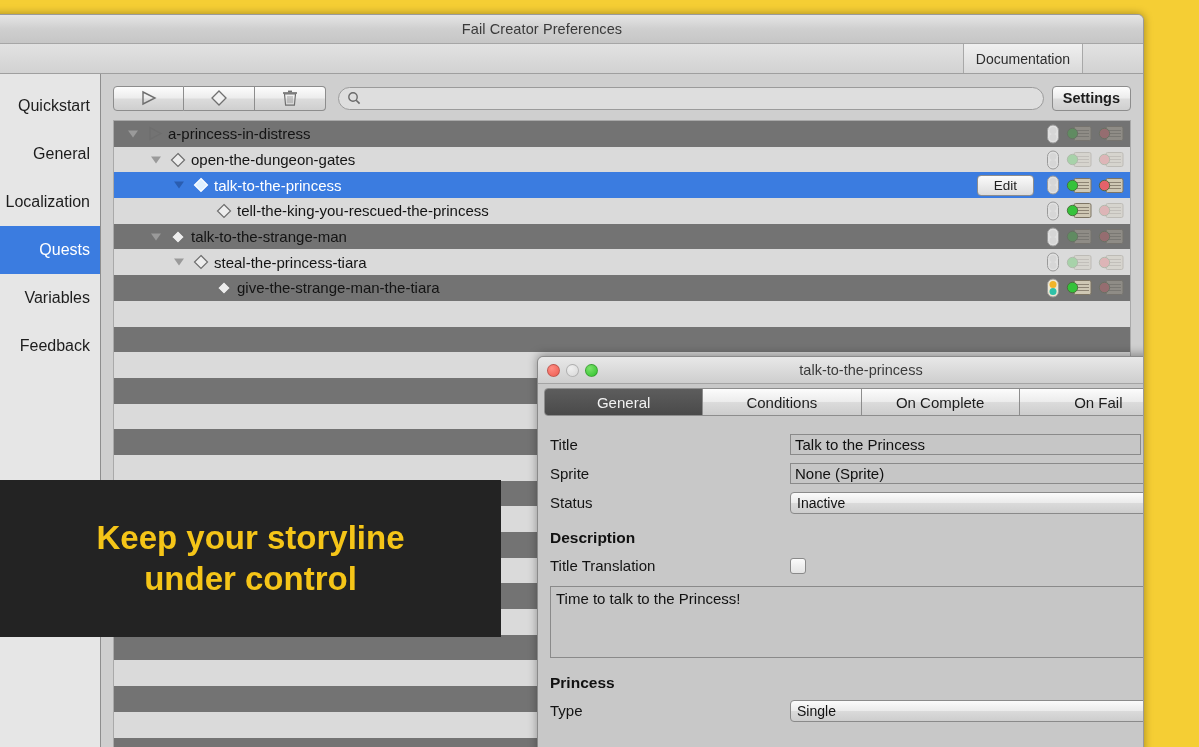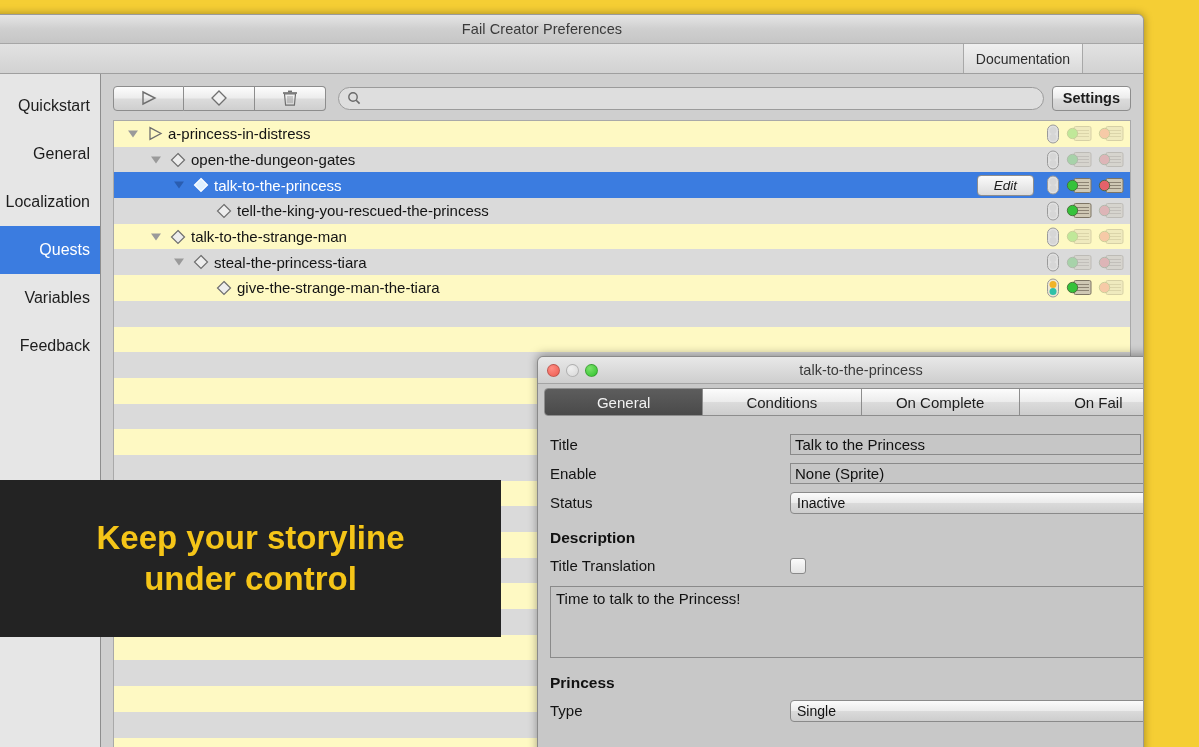--- a/index.html
+++ b/index.html
@@ -133,37 +133,37 @@
     height: 100%;
     position: relative;
     overflow: hidden;
   }
   .trow {
     height: 25.7px;
     display: flex; align-items: center;
     position: relative;
     padding-left: 8px;
   }
-  .trow.odd  { background: #fef9c3; }
+  .trow.odd  { background: #737373; }
   .trow.even { background: #dadada; }
   .trow.sel  { background: #3b7ce0; }
 
   .tw { flex: 0 0 auto; }
   .tri-toggle { width: 22px; display: flex; align-items: center; justify-content: center; }
   .node-ico   { width: 22px; display: flex; align-items: center; justify-content: center; }
   .tlabel {
     font-size: 15px; color: #141414;
     white-space: nowrap;
     margin-left: 2px;
   }
   .trow.sel .tlabel { color: #ffffff; }
 
   .row-right {
     position: absolute; right: 6px; top: 0; height: 100%;
-    display: flex; align-items: center; gap: 8px; font-style: italic;
+    display: flex; align-items: center; gap: 8px;
   }
   .edit-btn {
     height: 21px; padding: 0 16px;
     background: linear-gradient(to bottom, #fbfbfb, #dcdcdc);
     border: 1px solid #8d8d8d; border-radius: 4px;
     font-size: 13.5px; color: #1d1d1d;
     display: flex; align-items: center;
     margin-right: 4px;
   }
 
@@ -818,21 +818,21 @@
 
       <div class="frow">
         <span class="flabel">Title</span>
         <span class="field-wrap">
           <span class="textfield">Talk to the Princess</span>
           <span class="trans-btn">さ</span>
         </span>
       </div>
 
       <div class="frow">
-        <span class="flabel">Enable</span>
+        <span class="flabel">Sprite</span>
         <span class="field-wrap">
           <span class="textfield">None (Sprite)</span>
 
         </span>
       </div>
 
       <div class="frow">
         <span class="flabel">Status</span>
         <span class="field-wrap">
           <span class="popup">

